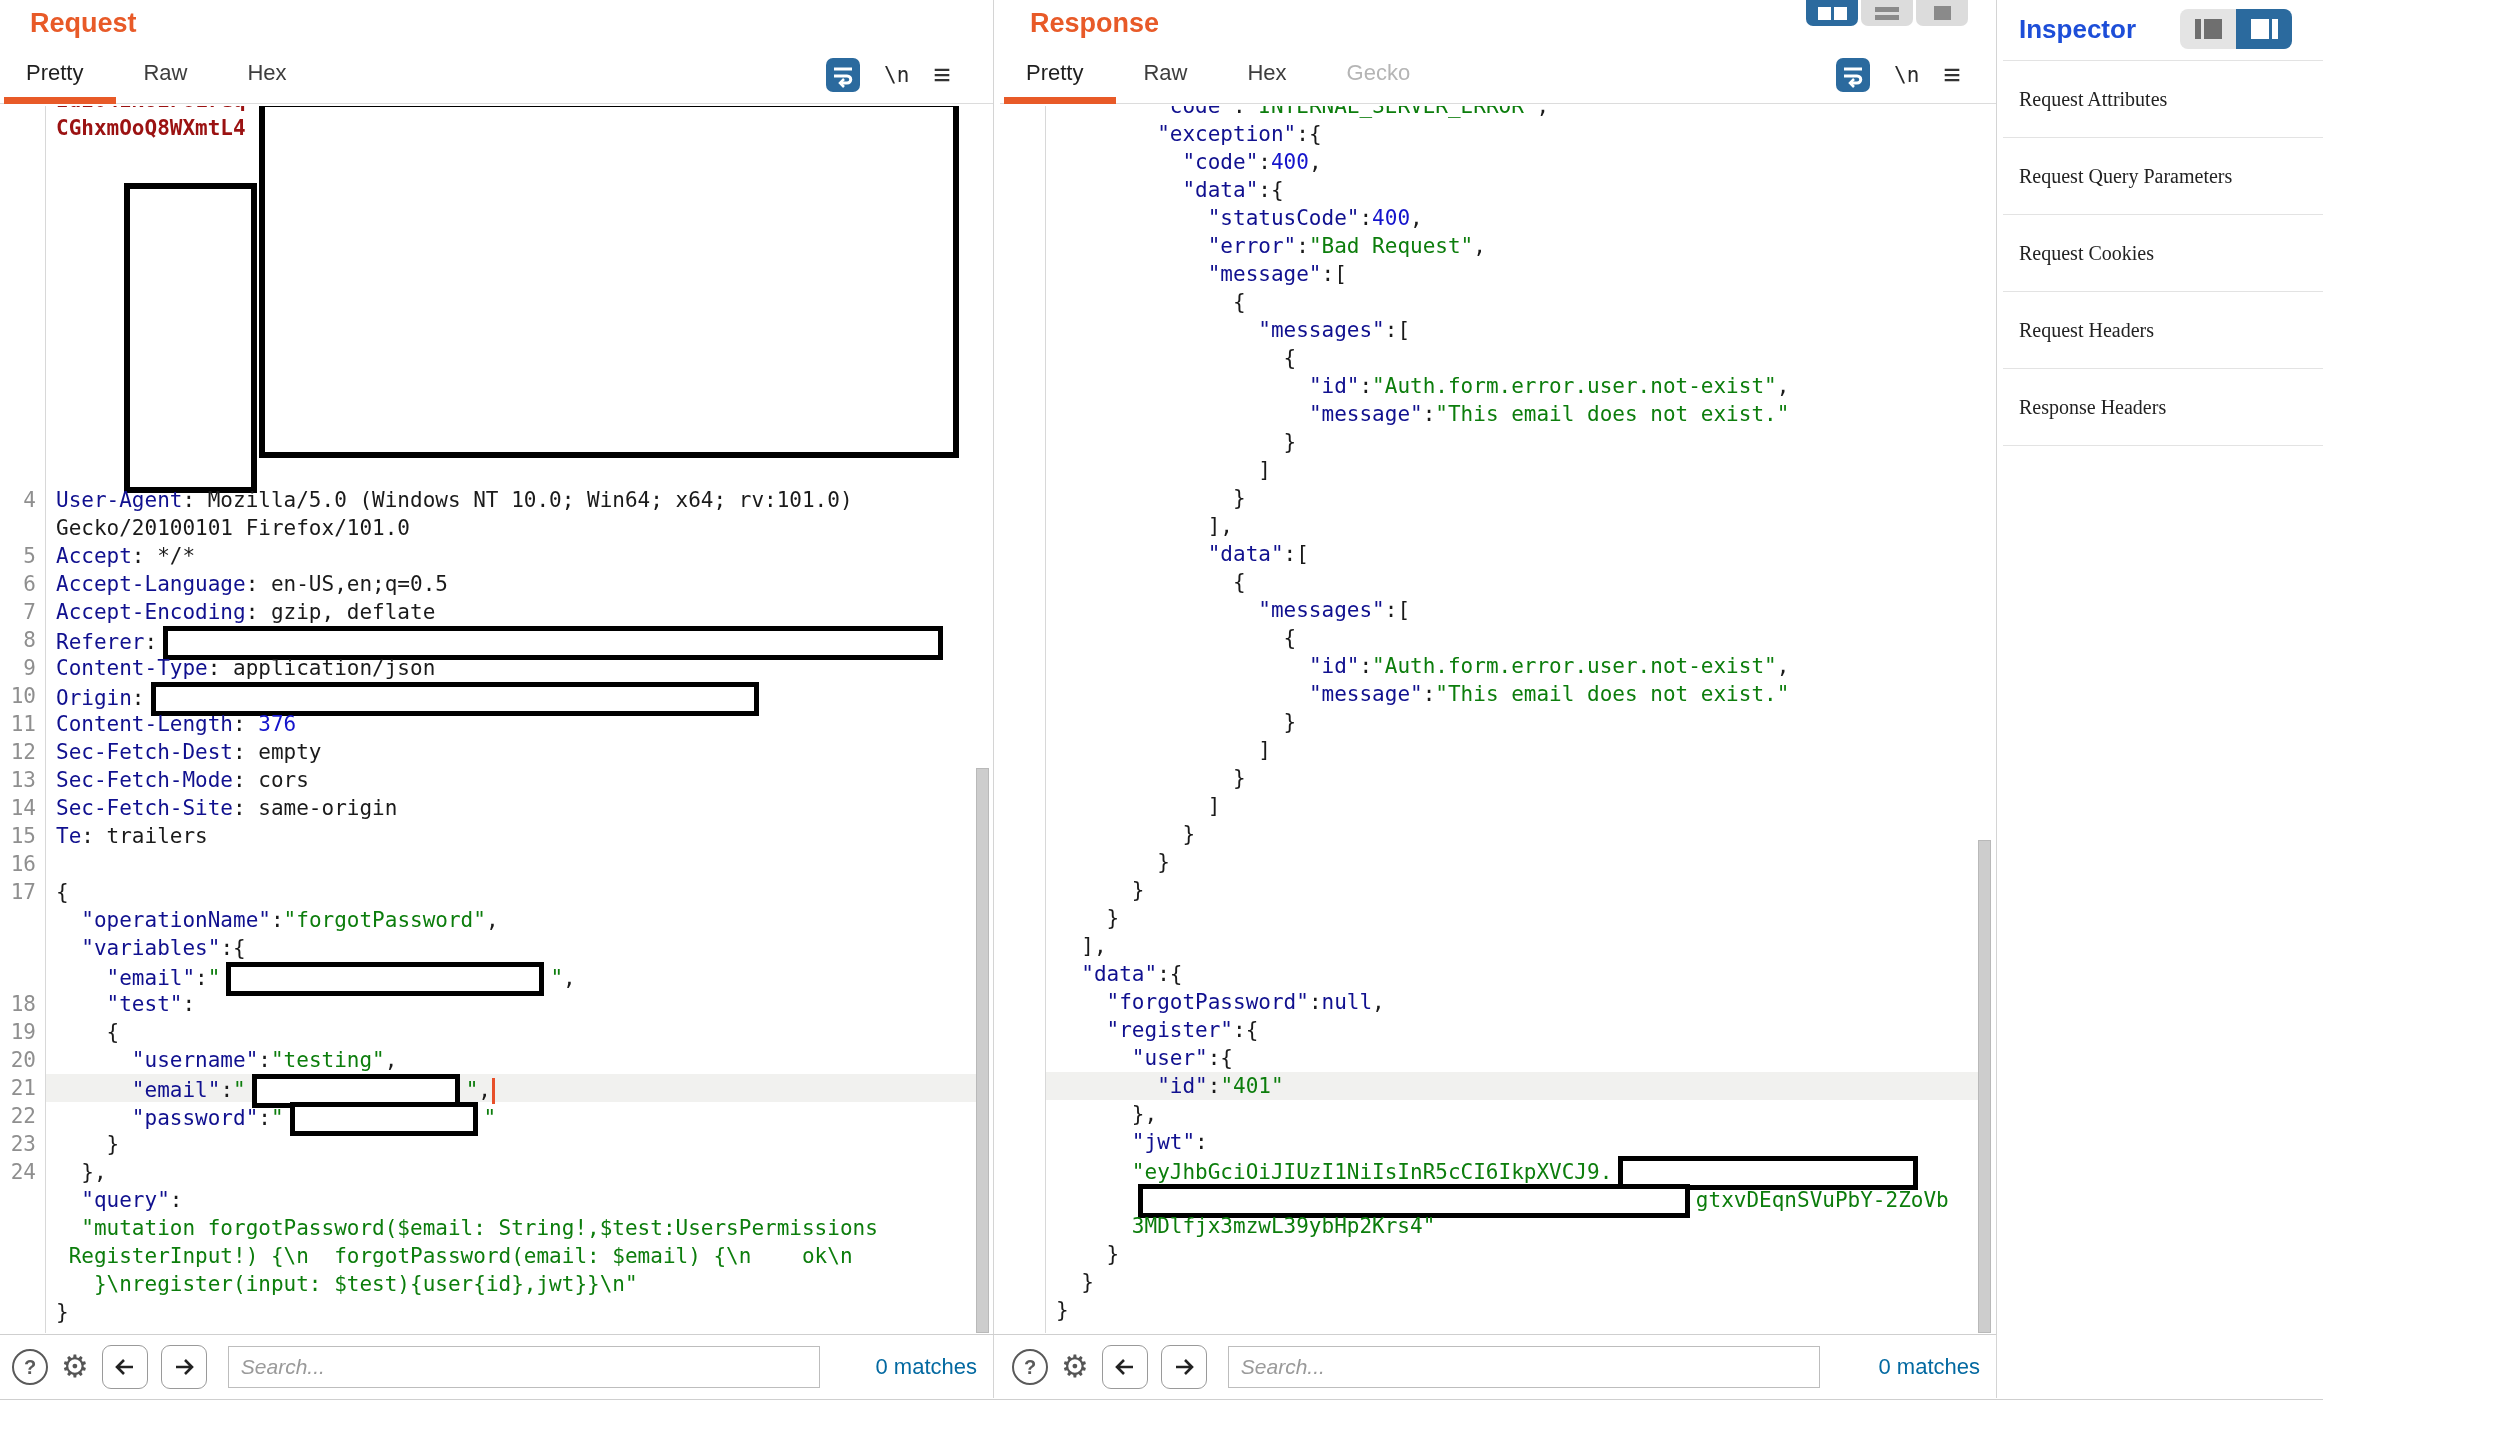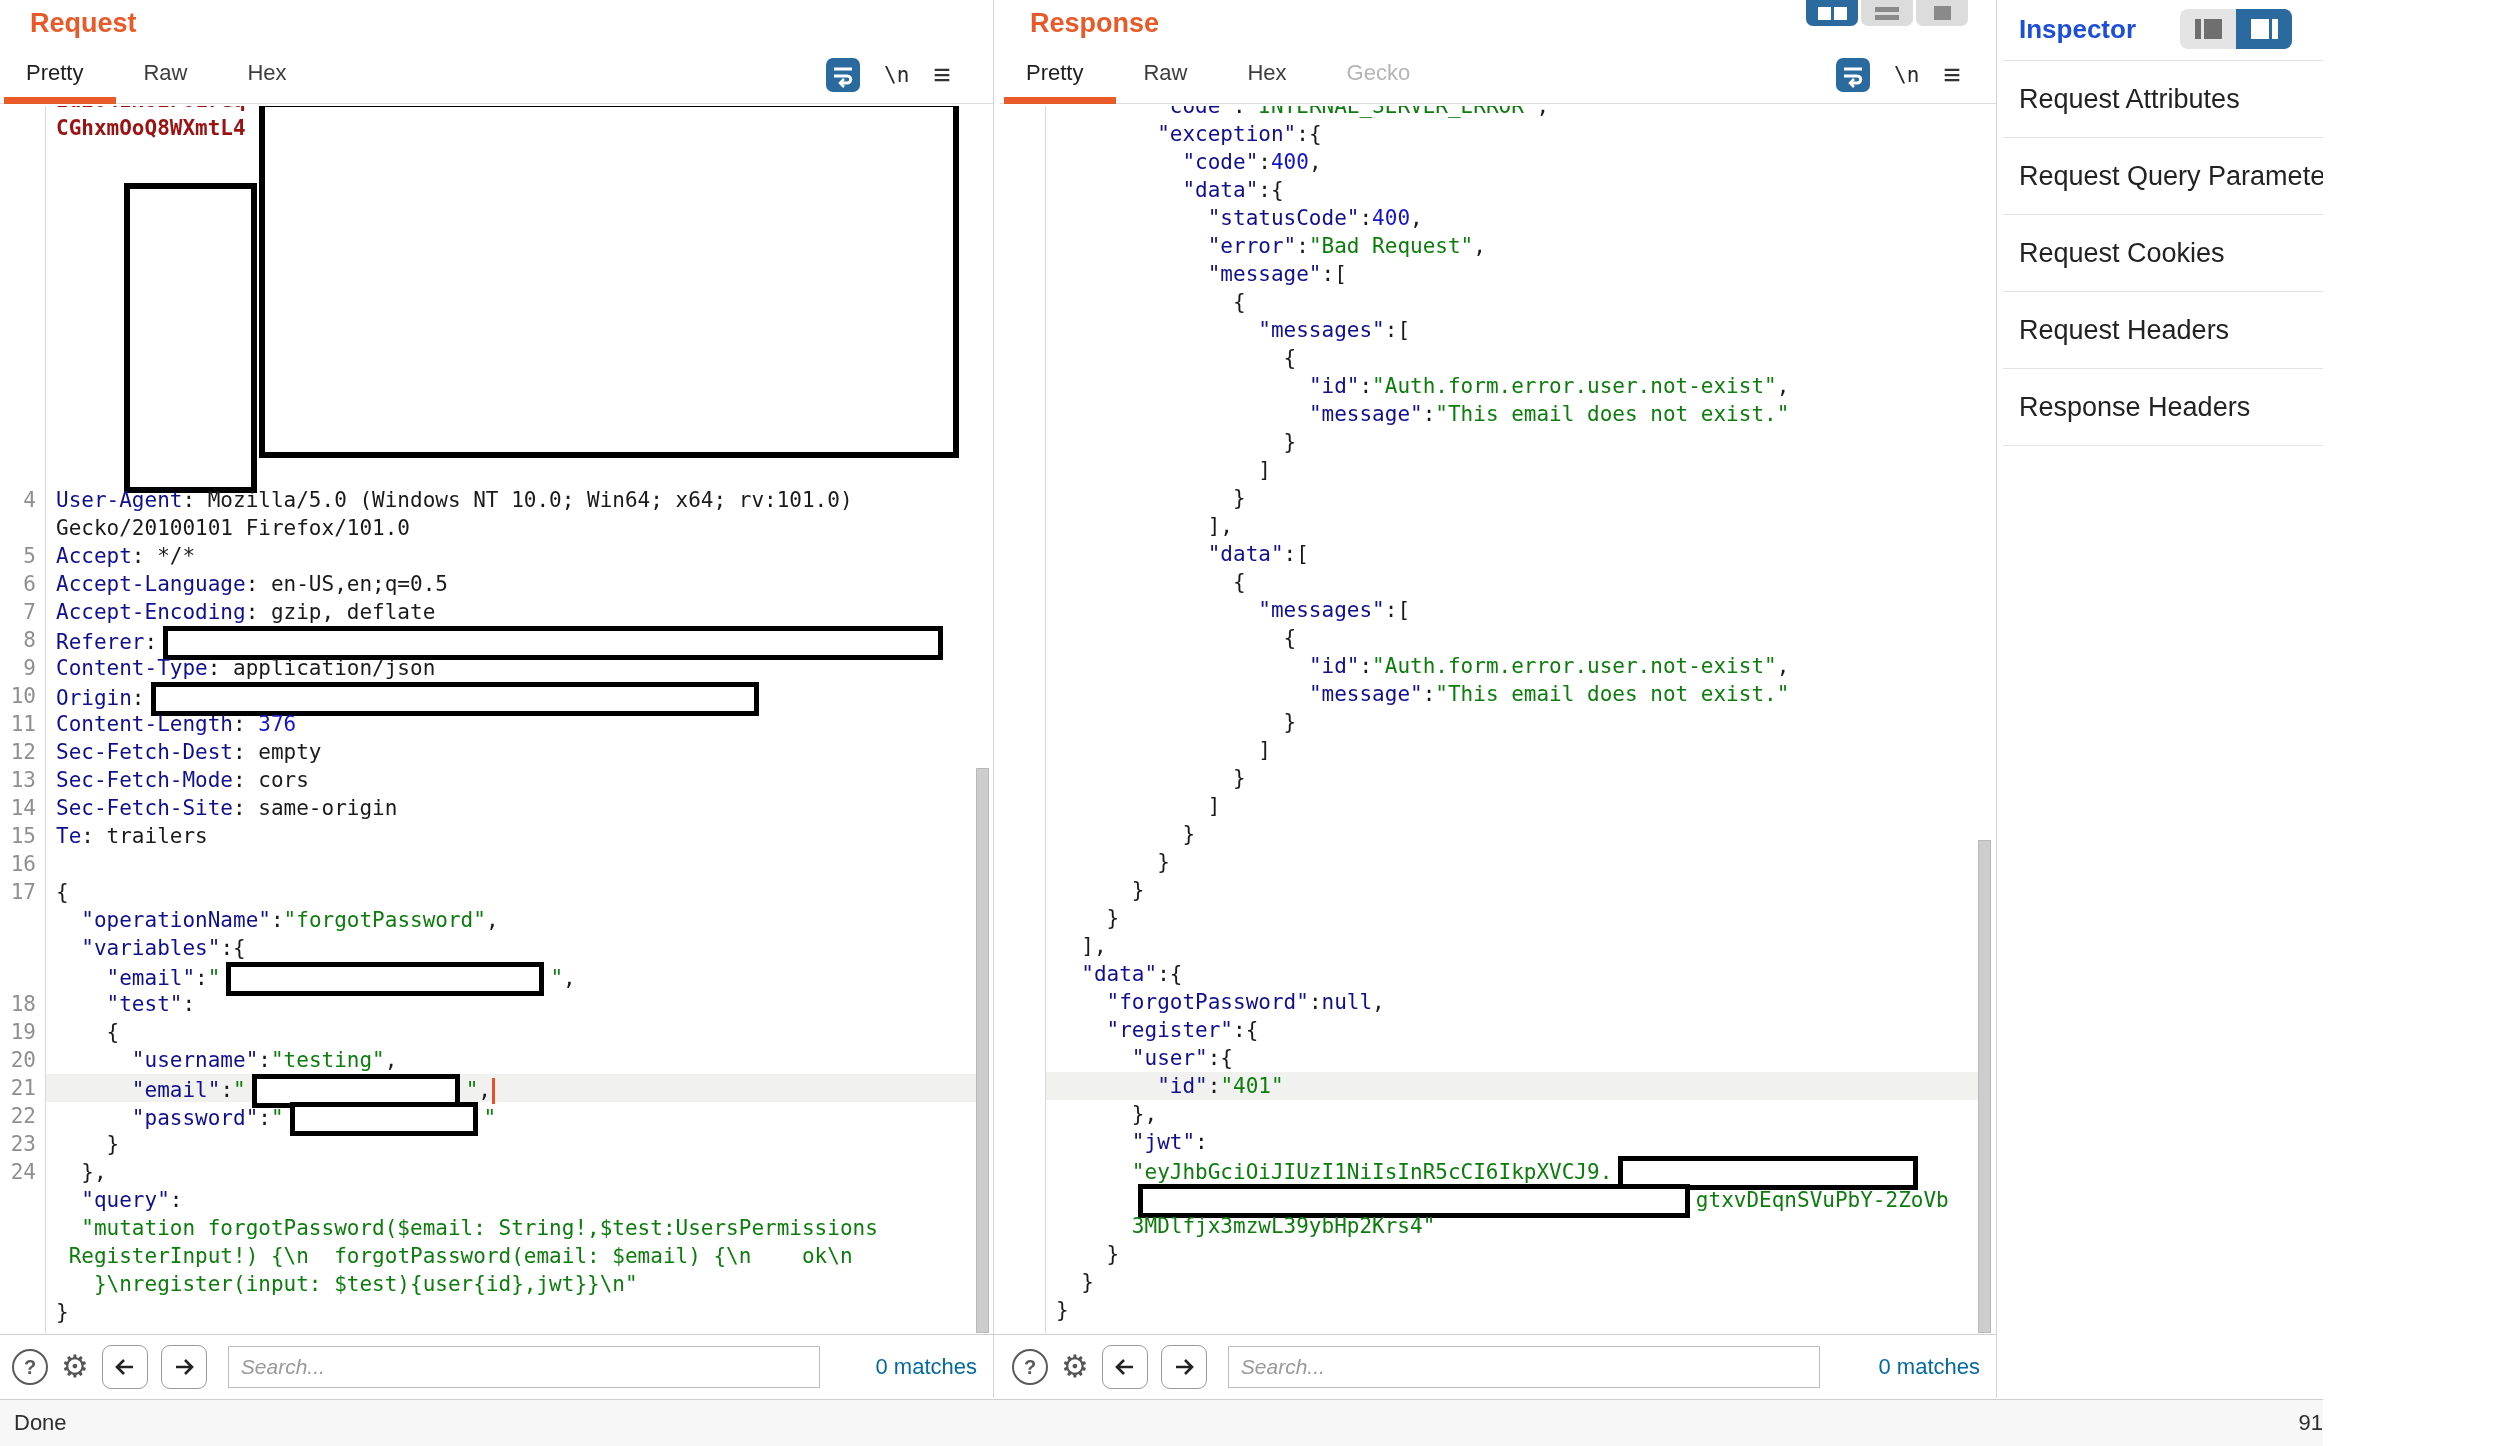--- a/index.html
+++ b/index.html
@@ -78,21 +78,21 @@
   .segbtn{width:56px;height:40px;display:flex;align-items:center;justify-content:center;gap:3px;}
   .segbtn.left{background:#e4e4e4;border-radius:8px 0 0 8px;}
   .segbtn.right{background:#2b6a9e;border-radius:0 8px 8px 0;}
   .ic-bar{width:6px;height:20px;display:inline-block;}
   .ic-sq{width:18px;height:20px;display:inline-block;}
   .dark{background:#6f6f6f;}
   .light{background:#fff;}
   .insp-hicons{display:flex;align-items:center;gap:30px;margin-left:30px;}
   .insp-row{position:absolute;left:0;right:0;height:77px;border-top:1px solid #e3e3e3;
             display:flex;align-items:center;padding:0 16px;box-sizing:border-box;}
-  .insp-label{flex:1;font-size:27px;color:#222;}
+  .insp-label{flex:1;font-size:20px;color:#222;font-family:Liberation Serif, serif;}
   .pill{min-width:52px;padding:0 14px;height:34px;border-radius:17px;background:#ededed;color:#333;
         display:flex;align-items:center;justify-content:center;font-size:21px;box-sizing:border-box;}
   .chev{margin-left:20px;flex:none;}
 
   .statusbar{position:absolute;left:0;top:1400px;width:2510px;height:46px;background:#f7f7f7;
              display:flex;align-items:center;padding:0 14px;box-sizing:border-box;font-size:22px;color:#2f2f2f;}
   .statusbar .right{margin-left:auto;white-space:nowrap;margin-right:-6px;}
 </style>
 </head>
 <body>
@@ -277,18 +277,14 @@
           <span class="pill">6</span>
           <span class="chev"><svg width="26" height="16" viewBox="0 0 26 16">
               <path d="M3 3 L13 12 L23 3" stroke="#444" stroke-width="3" fill="none"></path>
             </svg></span>
         </div>
         <div style="position: absolute; left: 0px; right: 0px; top: 445px; height: 1px; background: rgb(227, 227, 227);"></div>
       </div>
   </div>
 
   <div class="hline" style="left:0;top:1399px;width:2510px;"></div>
-  <div class="statusbar">
-    <span>Done</span>
-    <span class="right">911 bytes | 562 millis</span>
-  </div>
 
 </div>
 
 </body></html>

